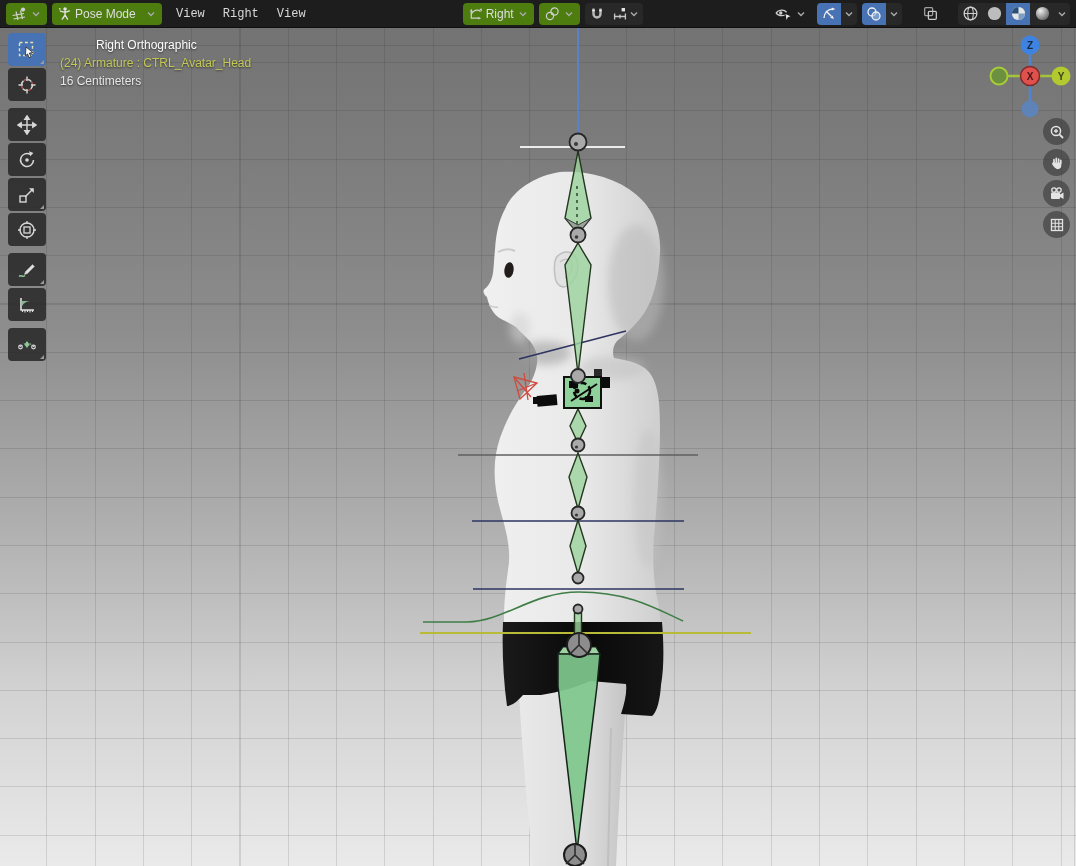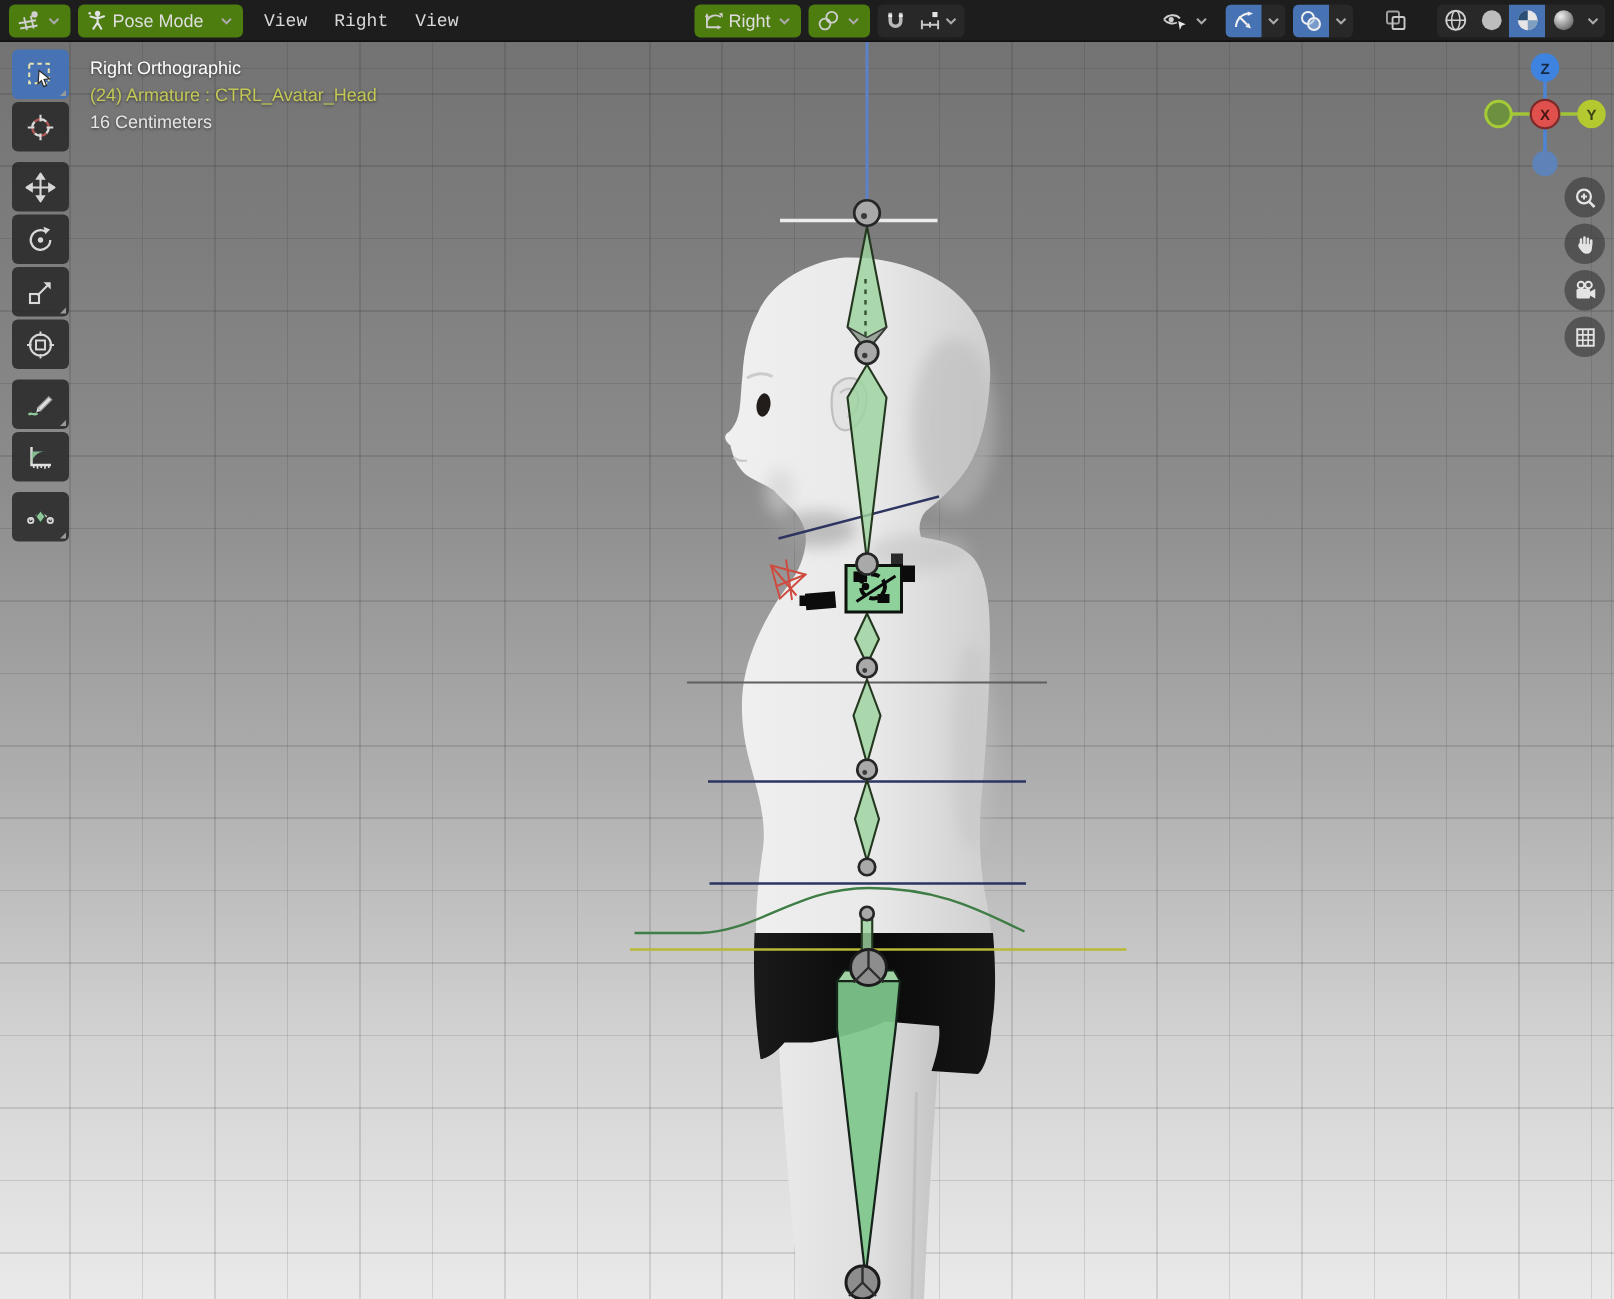--- a/index.html
+++ b/index.html
@@ -34,21 +34,21 @@
     background:
       repeating-linear-gradient(to right, rgba(20,20,20,0.12) 0 1px, transparent 1px 48.3px),
       repeating-linear-gradient(to bottom, rgba(20,20,20,0.12) 0 1px, transparent 1px 48.3px),
       linear-gradient(180deg,#737373 0%,#7d7d7d 16%,#8d8d8d 36%,#adadad 58%,#d2d2d2 79%,#eaeaea 100%);
     background-position:-2px 0, 0 34px, 0 0;
   }
   .scene { position:absolute; inset:0; }
 
   .vp-text { position:absolute; left:60px; top:8px; font-size:12px; line-height:18px;
     text-shadow:0 1px 2px rgba(0,0,0,.55); }
-  .vp-text .l1 { color:#ffffff; }
+  .vp-text .l1 { color:#ffffff;margin-left:36px; }
   .vp-text .l2 { color:#c3c857; }
   .vp-text .l3 { color:#e6e6e6; }
 
   
   .toolbar { position:absolute; left:8px; top:5px; display:flex; flex-direction:column; gap:7px; }
   .tgroup { display:flex; flex-direction:column; gap:2px; }
   .tool {
     position:relative; width:38px; height:33px; border-radius:4px;
     background:rgba(41,41,41,0.88); display:flex; align-items:center; justify-content:center;
   }

